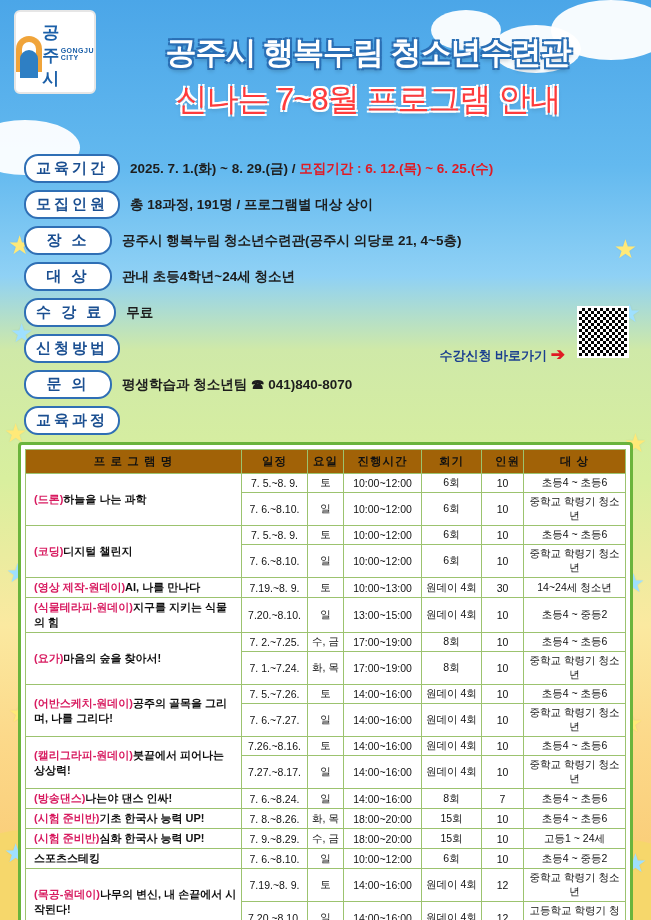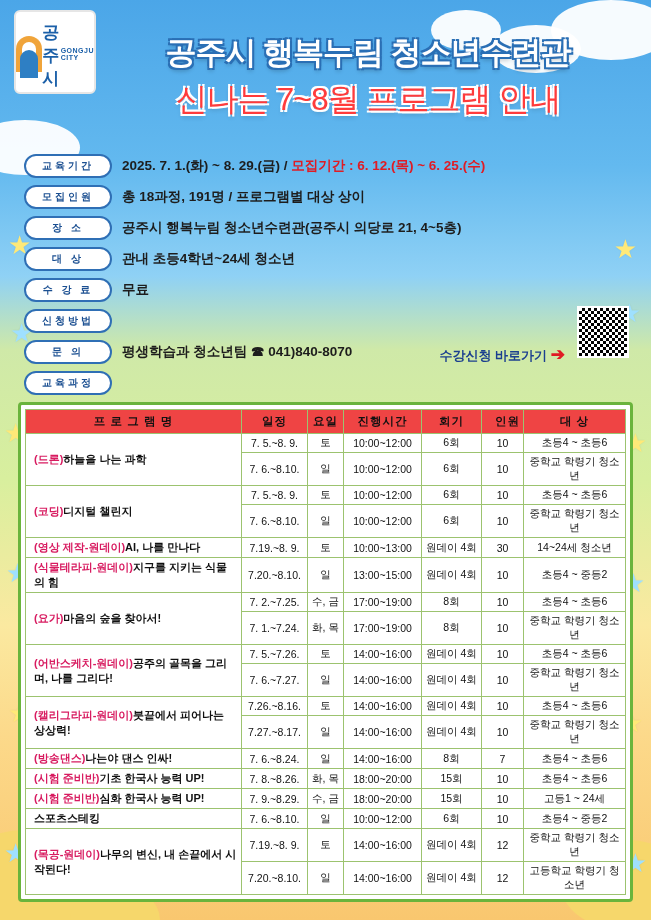--- a/index.html
+++ b/index.html
@@ -54,21 +54,21 @@
     font-size:32px; font-weight:normal; color:#ff3b3b; letter-spacing:-1px; margin-top:4px;
     text-shadow: -2px -2px 0 #fff, 2px -2px 0 #fff, -2px 2px 0 #fff, 2px 2px 0 #fff, 0 3px 5px rgba(0,0,0,.2);
   }
 
   
   .info { position:relative; margin:14px 24px 0 24px; }
   .info-row { display:flex; align-items:center; margin-bottom:7px; }
   .pill {
     flex:0 0 auto; min-width:88px; text-align:center;
     background:#ffffff; border:2px solid #2f6fb5; border-radius:14px;
-    color:#1b4f91; font-weight:bold; font-size:10px; padding:3px 10px;
+    color:#1b4f91; font-weight:bold; font-size:15px; padding:3px 10px;
     letter-spacing:3px;
   }
   .info-text { margin-left:10px; font-size:13.5px; color:#1d1d1d; font-weight:bold; }
   .info-text .red { color:#e01b24; }
 
   .qr {
     position:absolute; right:-2px; top:152px; width:52px; height:52px;
     background:
       repeating-linear-gradient(0deg,#000 0 3px,#fff 3px 6px),
       repeating-linear-gradient(90deg,#000 0 3px,#fff 3px 6px);
@@ -78,21 +78,21 @@
   .apply-link { position:absolute; right:62px; top:190px; font-size:13px; font-weight:bold; color:#1b3f8f; }
   .apply-link .arrow { color:#e01b24; font-size:17px; }
 
   
   .table-wrap {
     position:relative; margin:6px 18px 0 18px;
     background:#fff; border:3px solid #6ab43c; border-radius:4px; padding:4px;
   }
   table { width:100%; border-collapse:collapse; font-size:10.5px; }
   th, td { border:1px solid #9cc36f; padding:2px 3px; text-align:center; color:#111; }
-  thead th { background:#ef4444; font-weight:bold; font-size:11.5px; letter-spacing:1px; height:24px; }
+  thead th { background:#a16207; font-weight:bold; font-size:11.5px; letter-spacing:1px; height:24px; }
   td.prog { text-align:left; padding-left:8px; font-weight:bold; font-size:11px; }
   td.prog .tag { color:#d81b60; }
 </style>
 </head>
 <body>
 
 <div class="poster">
   <div class="cloud c1"></div>
   <div class="cloud c2"></div>
   <div class="cloud c3"></div>

